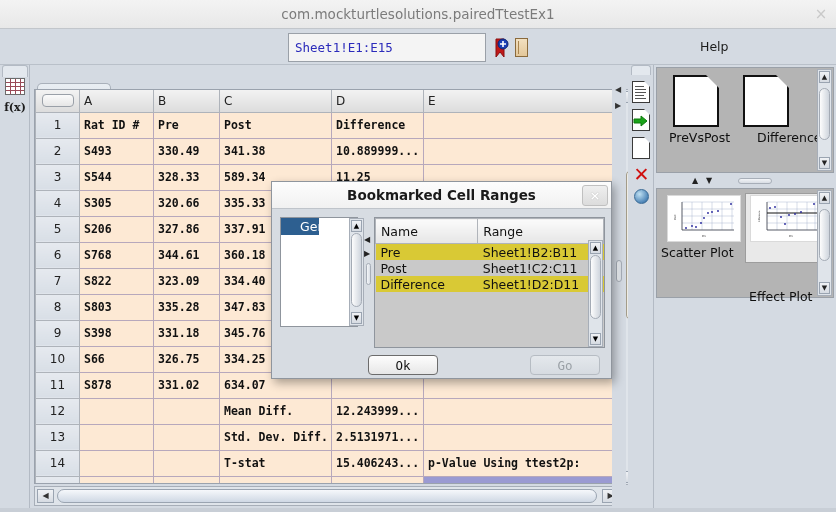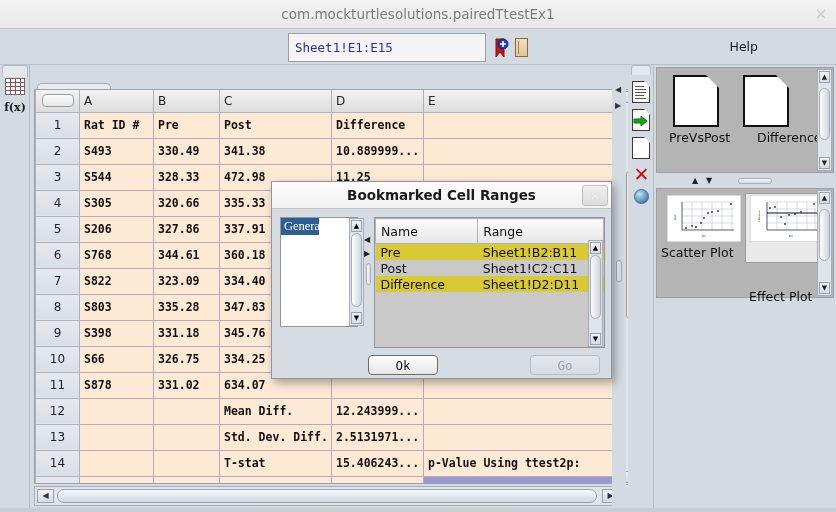--- a/index.html
+++ b/index.html
@@ -39,21 +39,21 @@
     background:#f4f4f4;border:1px solid #9aa0a8;box-sizing:border-box;
     color:#2b2bbb;font-family:"DejaVu Sans Mono","Liberation Mono",monospace;
     font-size:12.5px;line-height:27px;padding-left:6px;
   }
   .bmk-ico{position:absolute;left:492px;top:38px;width:18px;height:20px;}
   .note-ico{position:absolute;left:515px;top:38px;width:13px;height:19px;
     background:linear-gradient(#f2e0c0,#e3c79a);border:1px solid #8a6a3c;box-sizing:border-box;}
   .note-ico:after{content:"";position:absolute;left:2px;top:2px;width:1px;height:13px;background:#a9854f;}
   .helpbtn{
     position:absolute;left:700px;top:38px;width:58px;height:18px;
-    text-align:right;font-size:12.5px;color:#1d1d1d;line-height:18px;
+    text-align:left;font-size:12.5px;color:#1d1d1d;line-height:18px;
   }
 
   
   .leftrail{
     position:absolute;left:0;top:65px;width:30px;height:447px;
     background:#d4dae2;border-right:1px solid #b3bac4;box-sizing:border-box;
   }
   .rail-tab{
     position:absolute;left:2px;top:0px;width:26px;height:12px;
     background:#e3e8ee;border:1px solid #b3bac4;border-bottom:none;
@@ -209,21 +209,21 @@
     background:linear-gradient(#efefef,#dcdcdc);border:1px solid #c0c0c0;border-radius:3px;
     box-sizing:border-box;text-align:center;line-height:19px;color:#fff;font-size:13px;font-weight:bold;
     text-shadow:0 0 1px #999;
   }
   .catlist{
     position:absolute;left:8px;top:35px;width:78px;height:110px;
     background:#fff;border:1px solid #8f959d;box-sizing:border-box;
   }
   .catlist .sel{
     position:absolute;left:0;top:0;width:38px;height:17px;background:#2d5f90;
-    color:#fff;font-size:12.5px;line-height:17px;padding-left:3px;box-sizing:border-box;font-family:Liberation Serif, serif;
+    color:#fff;font-size:12.5px;line-height:17px;padding-left:19px;box-sizing:border-box;
   }
   .catsb{position:absolute;left:68px;top:0;width:15px;height:108px;
     background:#dfe4ea;border:1px solid #a7aeb8;box-sizing:border-box;}
 
   .midsplit{position:absolute;left:91px;top:35px;width:10px;height:110px;}
   .midsplit .a{position:absolute;left:1px;font-size:8px;color:#222;}
   .midsplit .bar{position:absolute;left:3px;top:46px;width:5px;height:22px;
     background:linear-gradient(90deg,#f4f6f8,#d9dee5);border:1px solid #a7aeb8;border-radius:3px;box-sizing:border-box;}
 
   .rngtbl{
@@ -337,21 +337,21 @@
               <td class="cell">S493</td>
               <td class="cell">330.49</td>
               <td class="cell">341.38</td>
               <td class="cell">10.889999...</td>
               <td class="cell"></td>
             </tr>
             <tr>
               <td class="rowh">3</td>
               <td class="cell">S544</td>
               <td class="cell">328.33</td>
-              <td class="cell">472.98</td>
+              <td class="cell">589.34</td>
               <td class="cell">11.25</td>
               <td class="cell"></td>
             </tr>
             <tr>
               <td class="rowh">4</td>
               <td class="cell">S305</td>
               <td class="cell">320.66</td>
               <td class="cell">335.33</td>
               <td class="cell"></td>
               <td class="cell"></td>

